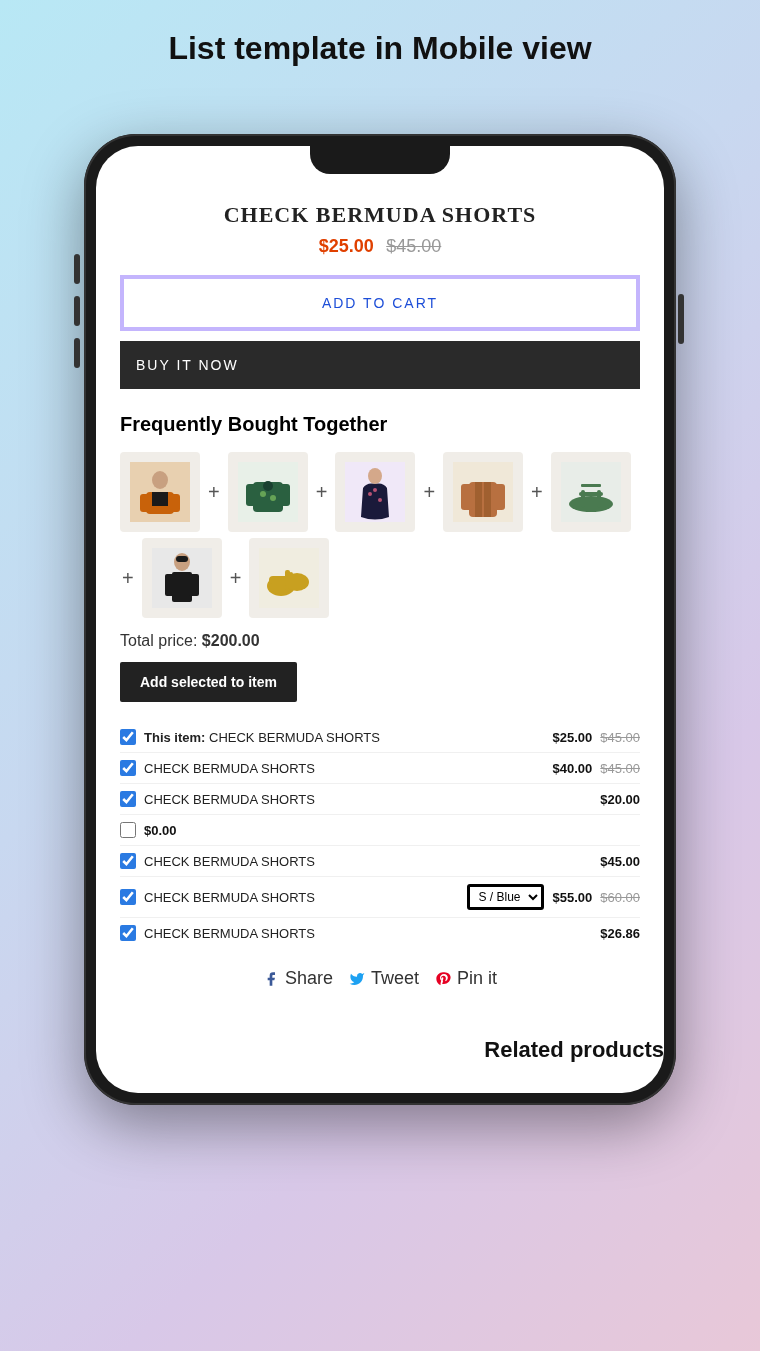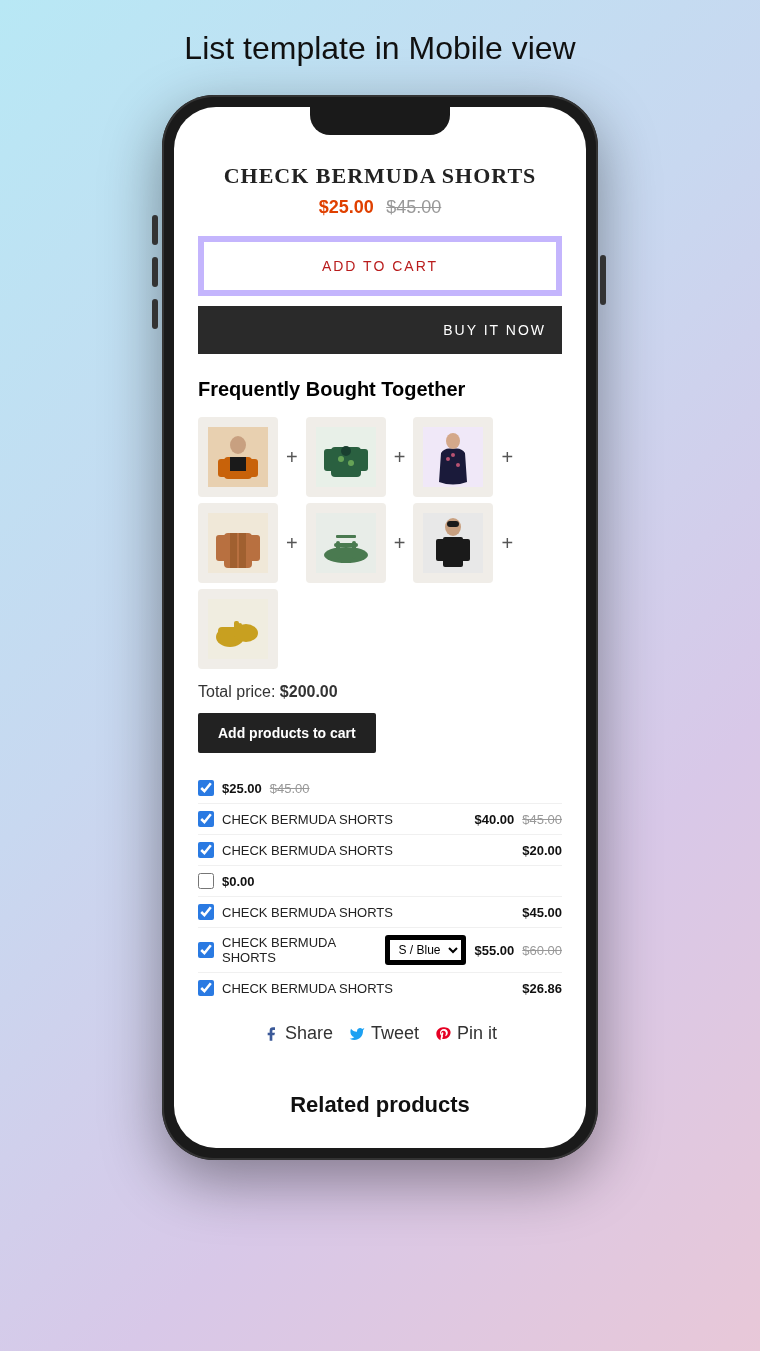--- a/index.html
+++ b/index.html
@@ -8,32 +8,33 @@
       min-height: 1351px;
       background: linear-gradient(135deg, #b8e8f5 0%, #c8d8f0 40%, #d8c8e8 70%, #e8c8d8 100%);
       display: flex;
       flex-direction: column;
       align-items: center;
       font-family: -apple-system, BlinkMacSystemFont, 'Helvetica Neue', Arial, sans-serif;
       padding: 30px 20px 40px;
     }
     .page-title {
       font-size: 32px;
-      font-weight: 400;
+      font-weight: 700;
       color: #111;
       margin-bottom: 28px;
       text-align: center;
     }
     .phone-frame {
-      width: 436px;
+      width: 592px;
       background: #1a1a1a;
       border-radius: 52px;
       padding: 12px;
       box-shadow: 0 20px 60px rgba(0,0,0,0.4), inset 0 0 0 2px #333;
       position: relative;
+      margin-top: 39px;
     }
     .phone-notch {
       width: 140px;
       height: 28px;
       background: #1a1a1a;
       border-radius: 0 0 20px 20px;
       margin: 0 auto 0;
       position: relative;
       z-index: 10;
     }
@@ -66,40 +67,40 @@
     }
     .price-original {
       color: #999;
       text-decoration: line-through;
       font-size: 18px;
     }
     .btn-add-to-cart {
       display: block;
       width: 100%;
       padding: 16px;
-      border: 6px solid #c4b5fd;
+      border: 4px solid #c4b5fd;
       background: #fff;
-      color: #b91c1c;
+      color: #1d4ed8;
       font-size: 14px;
       letter-spacing: 2px;
       text-align: center;
       cursor: pointer;
       margin-bottom: 10px;
       font-weight: 500;
     }
     .btn-buy-now {
       display: block;
       width: 100%;
       padding: 16px;
       border: none;
       background: #2a2a2a;
       color: #fff;
       font-size: 14px;
       letter-spacing: 2px;
-      text-align: right;
+      text-align: left;
       cursor: pointer;
       margin-bottom: 24px;
       font-weight: 500;
     }
     .section-title {
       font-size: 20px;
       font-weight: 700;
       color: #000000;
       margin-bottom: 16px;
     }
@@ -184,21 +185,21 @@
       white-space: nowrap;
     }
     .fbt-price-orig {
       color: #999;
       text-decoration: line-through;
       font-size: 13px;
       white-space: nowrap;
     }
     .fbt-variant-select {
       font-size: 12px;
-      border: 5px solid #000000;
+      border: 3px solid #000000;
       padding: 2px 4px;
       border-radius: 3px;
       background: #fff;
       cursor: pointer;
     }
     .share-row {
       display: flex;
       justify-content: center;
       align-items: center;
       gap: 16px;
@@ -206,21 +207,21 @@
     }
     .share-item {
       display: flex;
       align-items: center;
       gap: 6px;
       font-size: 18px;
       color: #333;
       cursor: pointer;
     }
     .related-title {
-      text-align: center;
+      text-align: right;
       font-size: 22px;
       font-weight: 900;
       color: #111;
       padding: 20px 0 10px;
     }
     .phone-side-buttons {
       position: absolute;
       left: -10px;
       top: 120px;
       display: flex;
@@ -366,26 +367,27 @@
           </svg>
         </div>
       </div>
 
       
       <div class="total-price">
         <span>Total price:</span> <strong>$200.00</strong>
       </div>
 
       
-      <button class="btn-add-selected">Add products to cart</button>
+      <button class="btn-add-selected">Add selected to item</button>
 
       
       <ul class="fbt-list">
         <li class="fbt-list-item">
           <input type="checkbox" class="fbt-checkbox" checked="" style="">
+          <span class="fbt-name"><span class="this-item">This item:</span> CHECK BERMUDA SHORTS</span>
           <span class="fbt-price-sale">$25.00</span>
           <span class="fbt-price-orig">$45.00</span>
         </li>
         <li class="fbt-list-item">
           <input type="checkbox" class="fbt-checkbox" checked="" style="">
           <span class="fbt-name">CHECK BERMUDA SHORTS</span>
           <span class="fbt-price-sale">$40.00</span>
           <span class="fbt-price-orig">$45.00</span>
         </li>
         <li class="fbt-list-item">

